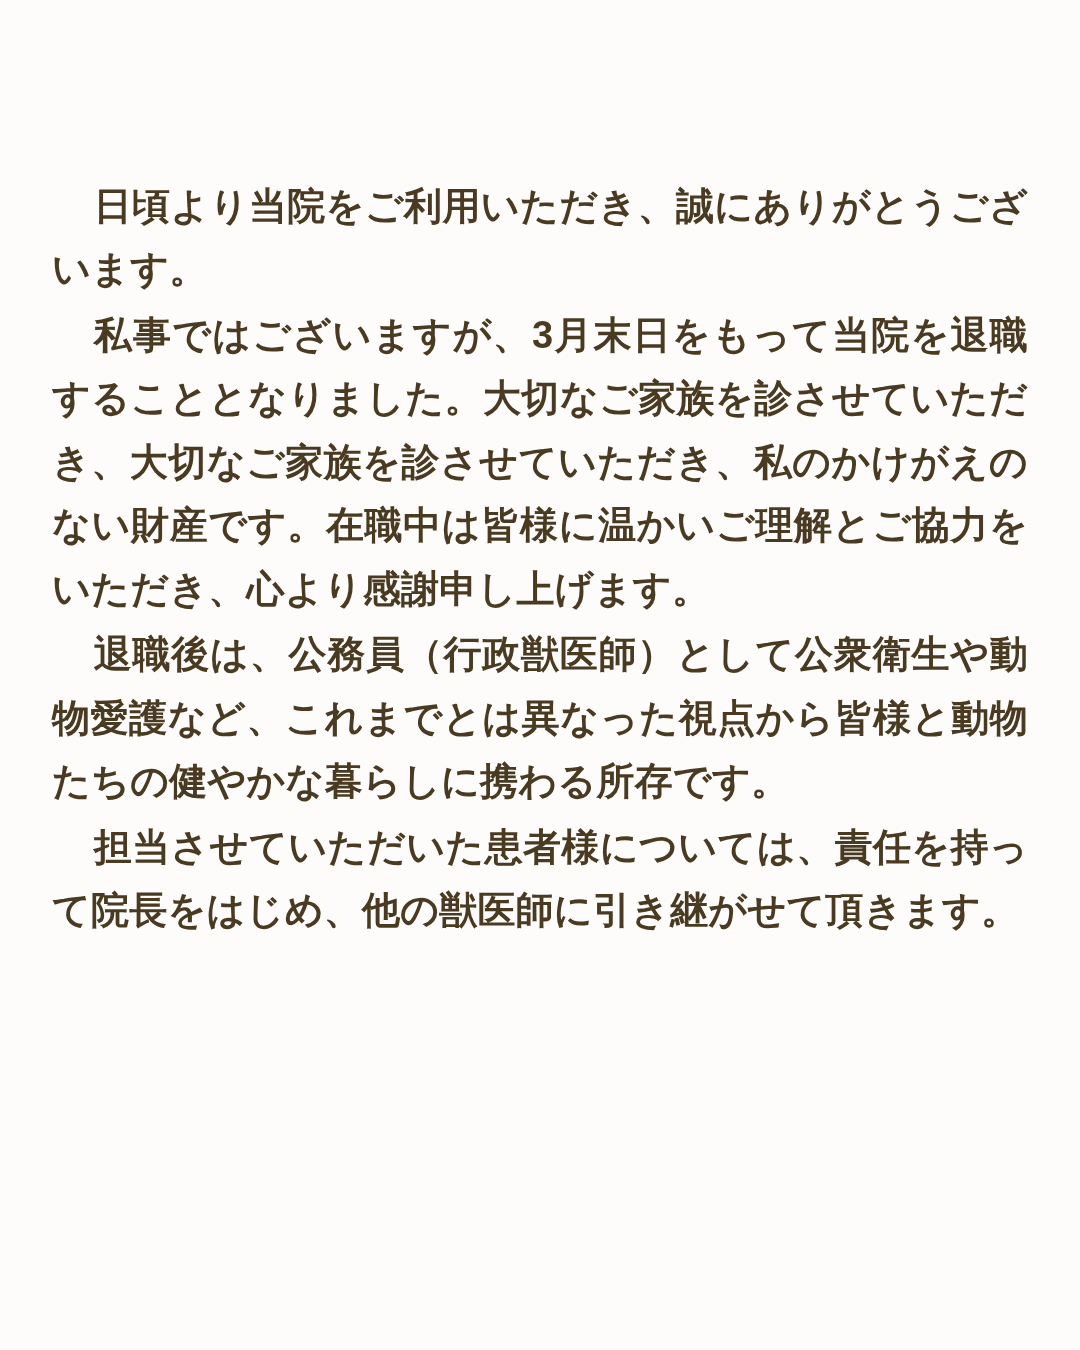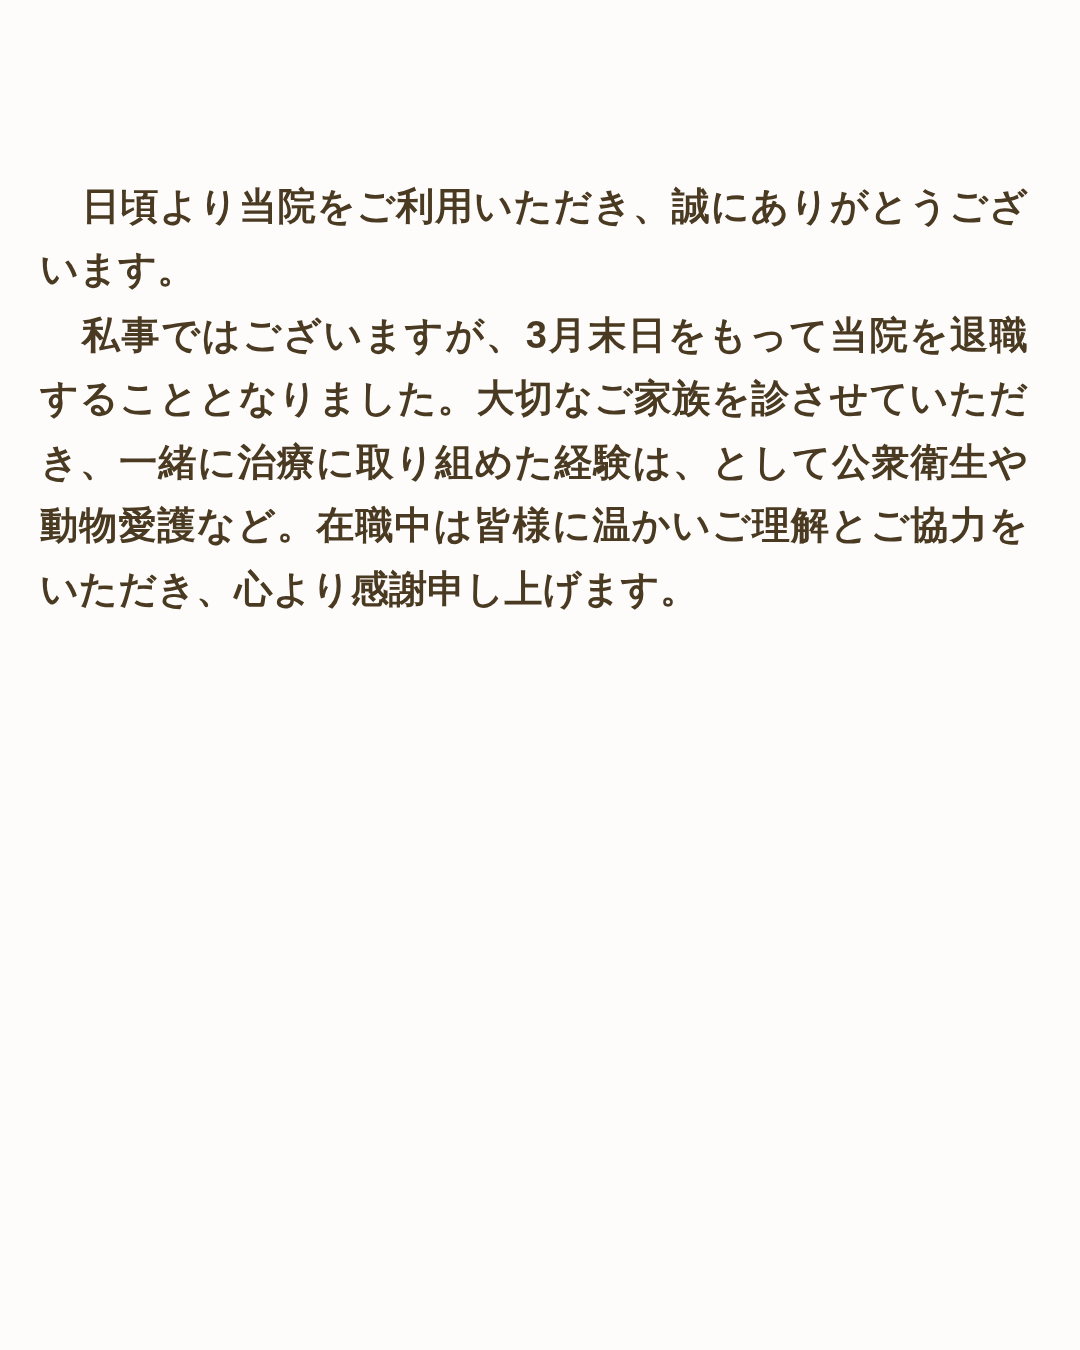--- a/index.html
+++ b/index.html
@@ -22,28 +22,31 @@
     padding: 175px 52px 0 40px;
   }
   .letter-body {
     font-size: 38px;
     line-height: 1.67;
     font-weight: 700;
     letter-spacing: 0.005em;
     color: #4a3a22;
     text-align: justify;
     text-justify: inter-character;
+    margin-left: 12px;
   }
   .para {
     margin: 0 0 2px 0;
     text-indent: 1.1em;
     white-space: normal;
   }
 </style>
 </head>
 <body>
 
 <div class="page">
   <div class="letter-body">
     <p class="para">日頃より当院をご利用いただき、誠にありがとうございます。</p>
-    <p class="para">私事ではございますが、3月末日をもって当院を退職することとなりました。大切なご家族を診させていただき、一緒に治療に取り組めた経験は、として公衆衛生や動物愛護など。在職中は皆様に温かいご理解とご協力をいただき、心より感謝申し上げます。</p>
+    <p class="para">私事ではございますが、3月末日をもって当院を退職することとなりました。大切なご家族を診させていただき、大切なご家族を診させていただき、私のかけがえのない財産です。在職中は皆様に温かいご理解とご協力をいただき、心より感謝申し上げます。</p>
+    <p class="para">退職後は、公務員（行政獣医師）として公衆衛生や動物愛護など、これまでとは異なった視点から皆様と動物たちの健やかな暮らしに携わる所存です。</p>
+    <p class="para">担当させていただいた患者様については、責任を持って院長をはじめ、他の獣医師に引き継がせて頂きます。</p>
   </div>
 </div>
 
 </body></html>

